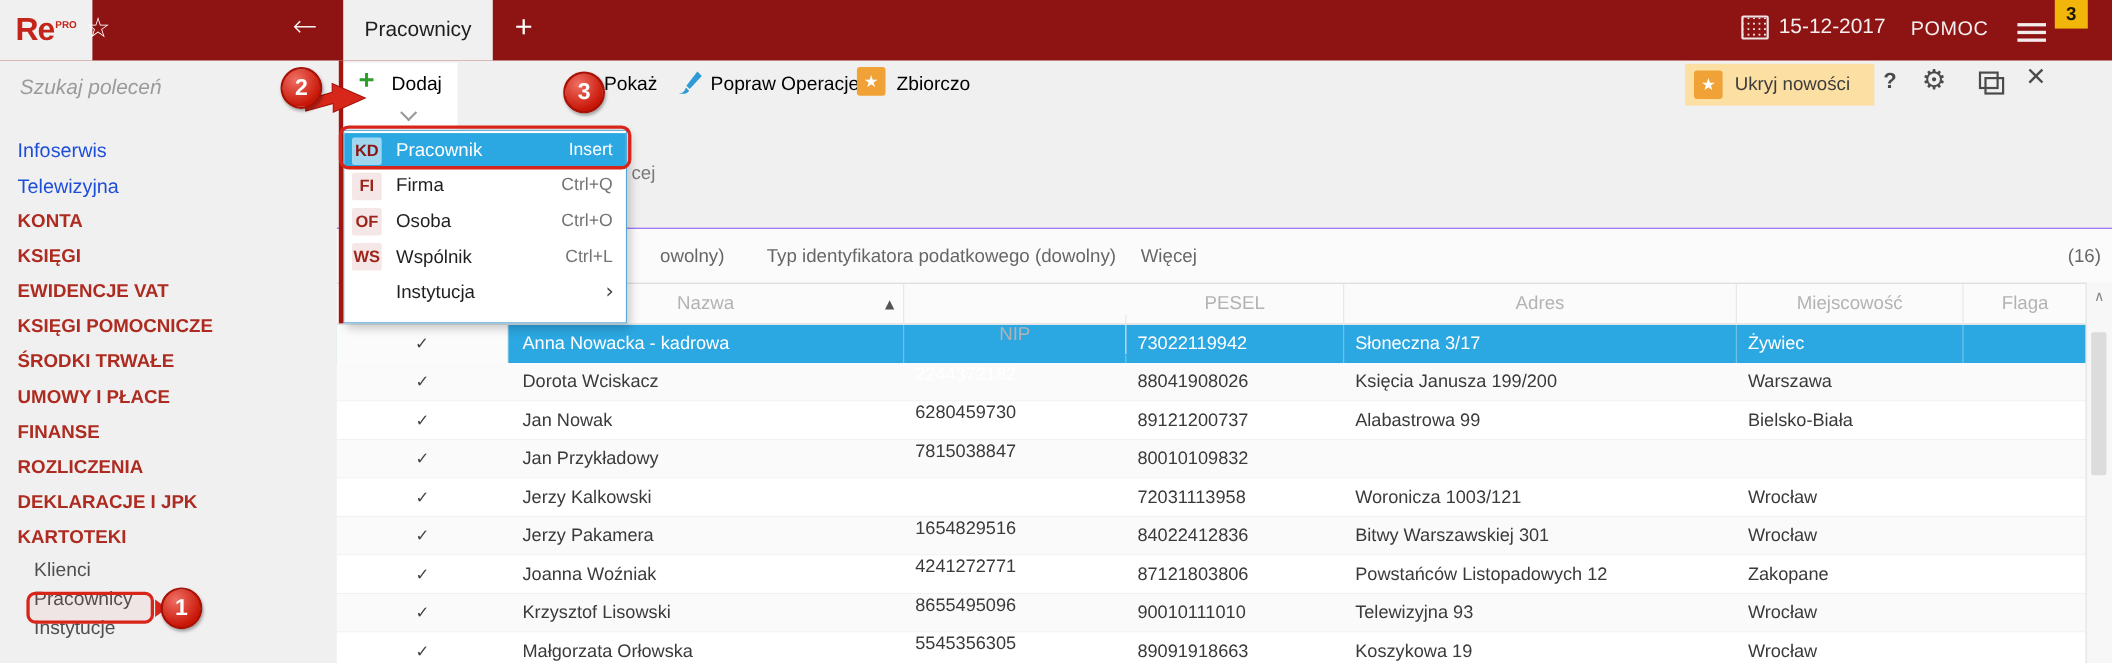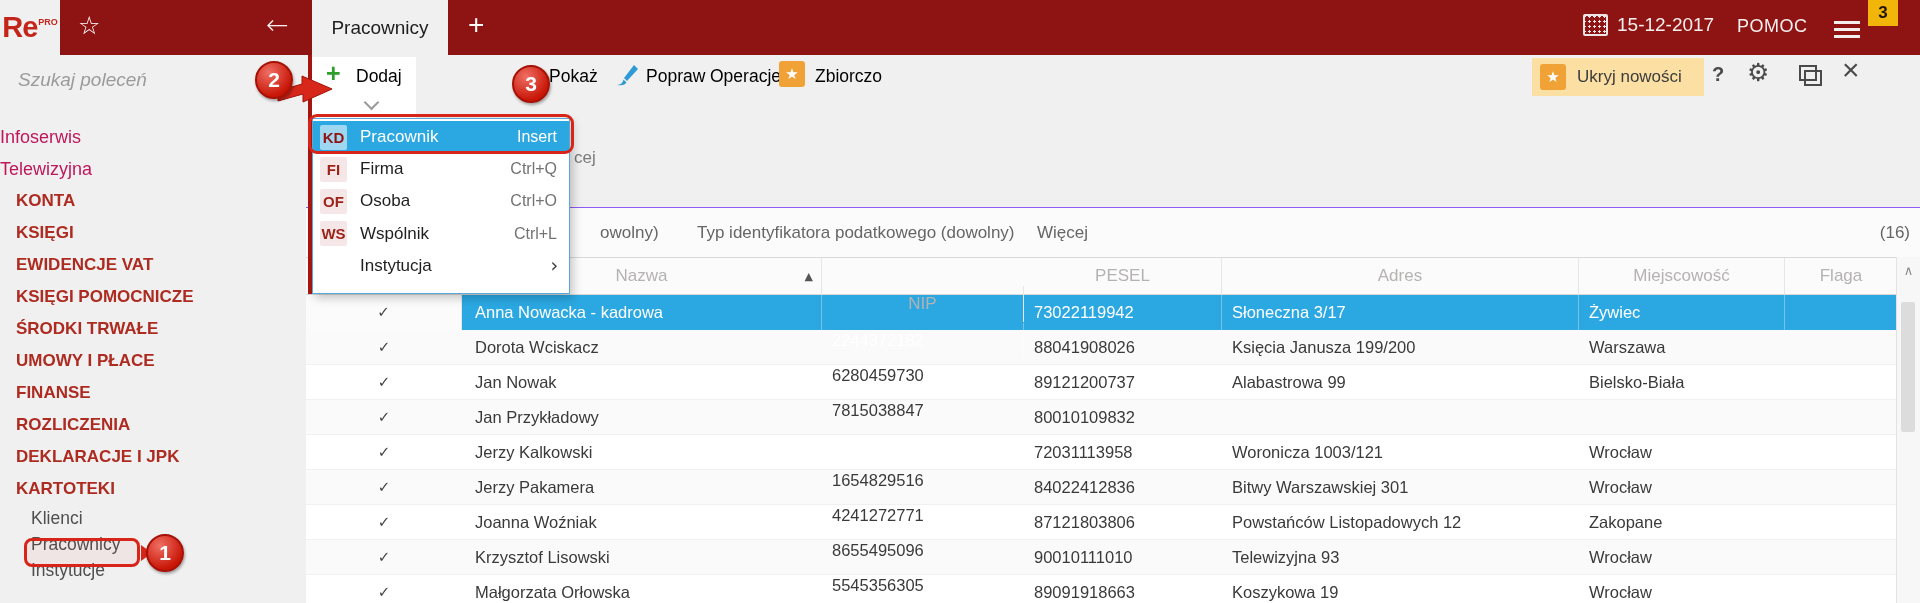--- a/index.html
+++ b/index.html
@@ -6,42 +6,42 @@
   body{
     width:1920px;height:603px;overflow:hidden;position:relative;
     background:#F1F0F0;
     font-family:"Liberation Sans", sans-serif;
     -webkit-font-smoothing:antialiased;
   }
   .ico{font-family:"DejaVu Sans", sans-serif;}
 
   
   .topbar{position:absolute;left:0;top:0;width:1920px;height:55px;background:var(--topbar,#8E1313);z-index:10;}
-  .logo{position:absolute;left:0;top:0;width:60px;height:55px;background:#F1F0F0;display:flex;align-items:center;justify-content:center;color:#C3251B;font-weight:bold;font-size:29px;letter-spacing:-1px;}
+  .logo{position:absolute;left:0;top:0;width:84px;height:55px;background:#F1F0F0;display:flex;align-items:center;justify-content:center;color:#C3251B;font-weight:bold;font-size:29px;letter-spacing:-1px;}
   .logo sup{font-size:9px;letter-spacing:0;margin-left:1px;margin-top:-12px;}
   .tb-star{position:absolute;left:78px;top:11px;color:#fff;font-size:25px;}
   .tb-back{position:absolute;left:266px;top:9px;color:#F4EEEE;font-size:27px;font-weight:300;}
   .tab{position:absolute;left:312px;top:0;width:136px;height:55px;background:#F1F0F0;display:flex;align-items:center;justify-content:center;font-size:19px;color:#1E1E1E;}
   .tb-plus{position:absolute;left:468px;top:9px;color:#fff;font-size:28px;font-weight:300;}
   .dategrp{position:absolute;left:1583px;top:14px;display:flex;align-items:center;color:#F5EFEF;font-size:19px;}
   .cal{display:inline-block;width:21px;height:18px;border:2px solid #EDE5E5;border-radius:2px;margin-right:9px;
        background-image:radial-gradient(#EDE5E5 1.1px, transparent 1.3px);background-size:5px 5px;background-position:2px 3px;}
   .pomoc{position:absolute;left:1737px;top:16px;color:#F5EFEF;font-size:18px;letter-spacing:.5px;}
   .burger{position:absolute;left:1834px;top:17px;}
   .burger i{display:block;width:26px;height:3px;background:#F3EDED;margin:4px 0;}
   .badge3{position:absolute;left:1868px;top:0;width:30px;height:26px;background:var(--badgey,#F2B50A);color:#1d1600;font-size:17px;font-weight:bold;display:flex;align-items:center;justify-content:center;z-index:12;}
 
   
   .sidebar{position:absolute;left:0;top:55px;width:306px;bottom:0;background:#F1F0F0;z-index:5;}
   .search{position:absolute;left:16px;top:13px;width:220px;border:none;background:transparent;outline:none;
           font-family:inherit;font-style:italic;font-size:19px;color:#9B9B9B;}
   .search::placeholder{color:#9B9B9B;font-style:italic;opacity:1;}
   #nav{list-style:none;margin:66px 0 0 0;padding:0;}
   #nav li{cursor:default;white-space:nowrap;}
-  .nv-link{height:32px;line-height:32px;font-size:18px;color:#be185d;}
+  .nv-link{height:32px;line-height:32px;padding-left:16px;font-size:18px;color:#1d4ed8;}
   .nv-section{height:32px;line-height:32px;padding-left:16px;font-size:17px;font-weight:600;color:var(--sidered,#AD2B20);}
   .nv-sublink{height:26px;line-height:26px;padding-left:31px;font-size:17.5px;color:#4F4F4F;}
 
   
   .dodaj-open{position:absolute;left:312px;top:57px;width:104px;height:61px;background:#fff;z-index:40;}
   .tlbl{position:absolute;font-size:17.5px;color:#000000;z-index:45;white-space:nowrap;}
   .plusico{position:absolute;left:326px;top:59px;font-size:25px;font-weight:bold;color:var(--plusg,#2F9E2F);z-index:45;}
   .chev{position:absolute;left:366px;top:97px;width:9px;height:9px;border-right:2px solid #9a9a9a;border-bottom:2px solid #9a9a9a;transform:rotate(45deg);z-index:45;}
   .mag{position:absolute;left:515px;top:69px;width:13px;height:13px;border:2.5px solid #6b6b6b;border-radius:50%;z-index:45;}
   .mag::after{content:'';position:absolute;width:9px;height:2.5px;background:#6b6b6b;transform:rotate(45deg);left:11px;top:14px;}

